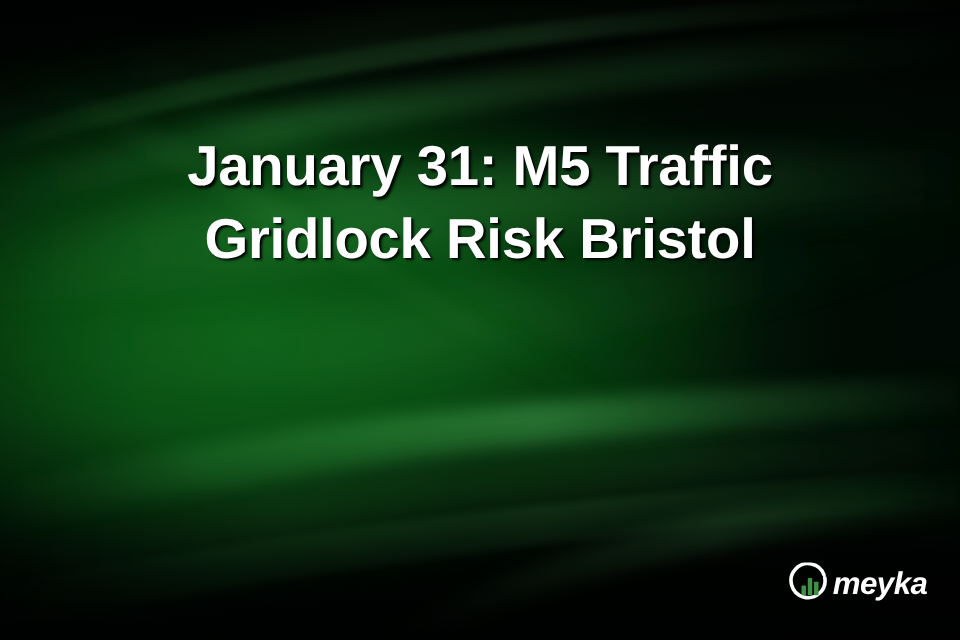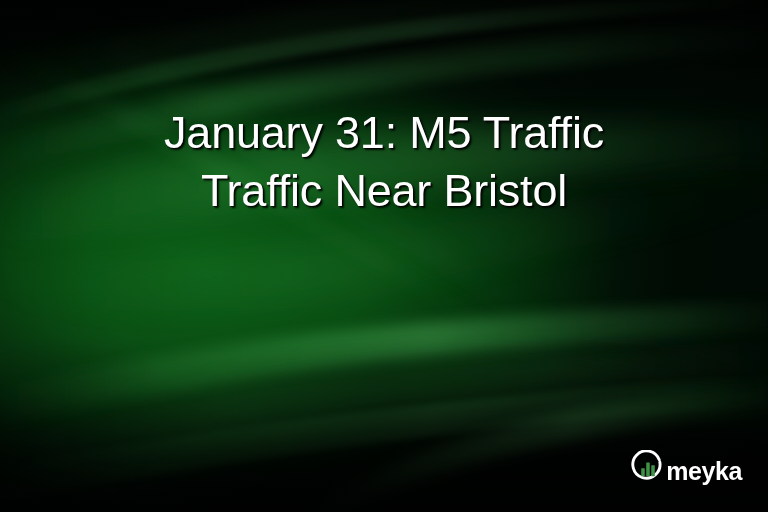--- a/index.html
+++ b/index.html
@@ -56,37 +56,38 @@
   
   .headline {
     position: absolute;
     left: 0;
     right: 0;
     top: 104px;
     text-align: center;
     color: #ffffff;
     font-size: 45px;
     line-height: 58px;
-    font-weight: 400;
+    font-weight: 700;
     letter-spacing: -0.2px;
     text-shadow:
       2px 2px 2px rgba(0,0,0,0.85),
       1px 1px 0 rgba(0,0,0,0.55);
     padding: 0 48px;
   }
   .headline .line { display: block; white-space: nowrap; }
 
   
   .logo {
     position: absolute;
     right: 26px;
     bottom: 28px;
     display: flex;
-    align-items: flex-end;
+    align-items: center;
     gap: 3px;
+    font-style: italic;
   }
   .logo-mark { display: block; width: 34px; height: 34px; }
   .logo-word {
     color: #ffffff;
     font-size: 25px;
     font-weight: bold;
     letter-spacing: -0.4px;
     line-height: 1;
     margin-left: -2px;
   }
@@ -153,21 +154,21 @@
 
     <path d="M300,512 C430,430 620,392 800,386 L800,412 C630,420 450,460 340,512 Z" fill="url(#gw1)" filter="url(#blurM)" opacity="0.55"></path>
   </svg>
 
   <div class="bg-layer bg-topband"></div>
   <div class="bg-layer bg-botband"></div>
   <div class="bg-layer bg-vignette"></div>
 
   <div class="headline">
     <span class="line">January 31: M5 Traffic</span>
-    <span class="line">Traffic Near Bristol</span>
+    <span class="line">Gridlock Risk Bristol</span>
   </div>
 
   <div class="logo">
     <svg class="logo-mark" viewBox="0 0 40 40">
 
       <path d="M33.2 11.6 A16 16 0 1 0 33.9 14.2" fill="none" stroke="#ffffff" stroke-width="3.4" stroke-linecap="round"></path>
 
       <rect x="12.0" y="21.6" width="4.2" height="9.2" rx="0.6" fill="#3f9146"></rect>
       <rect x="17.9" y="14.6" width="4.2" height="16.2" rx="0.6" fill="#3f9146"></rect>
       <rect x="23.8" y="18.0" width="4.2" height="12.8" rx="0.6" fill="#3f9146"></rect>

